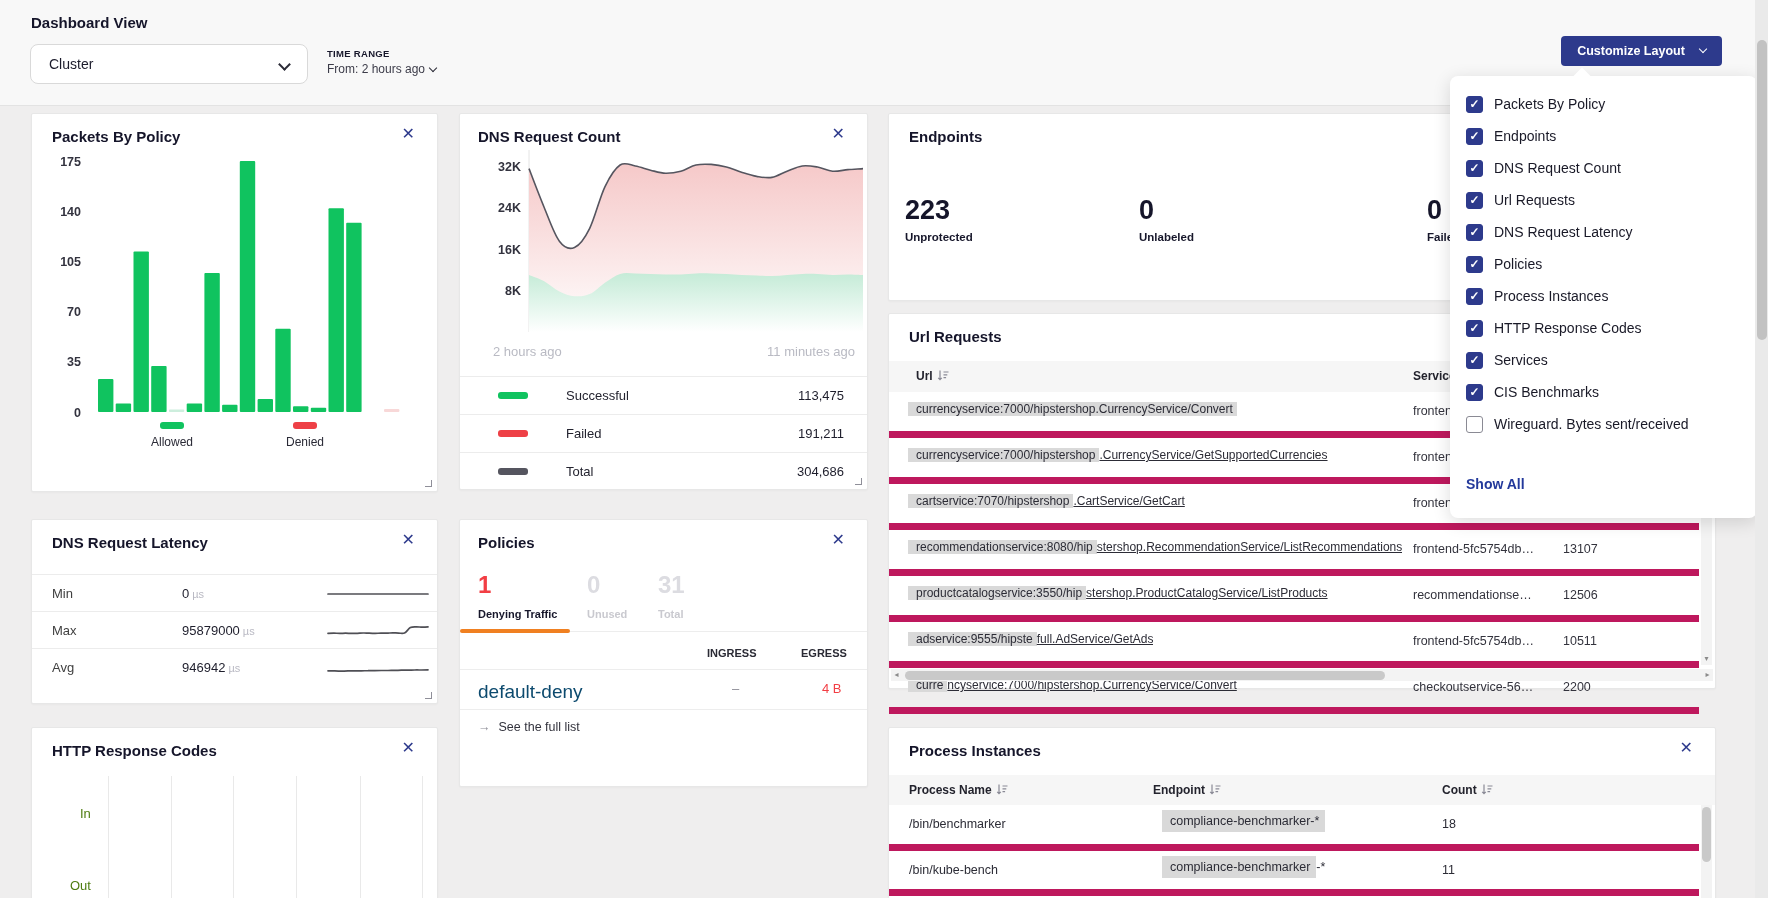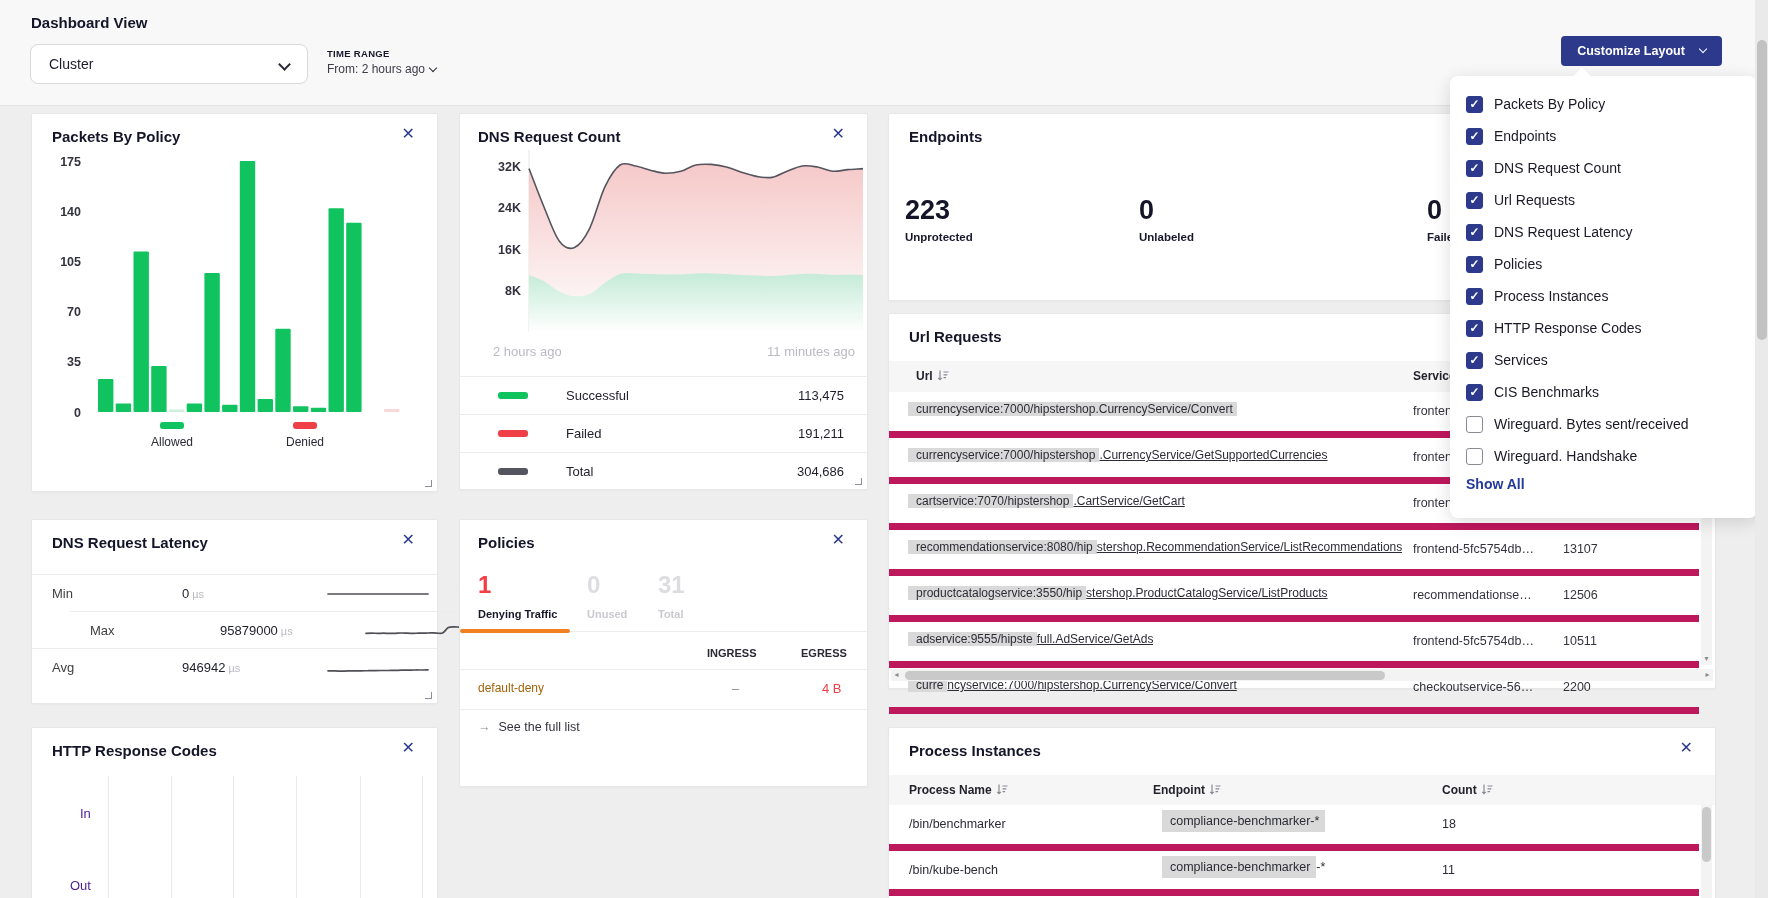--- a/index.html
+++ b/index.html
@@ -67,21 +67,21 @@
   .pol-num{font-size:24px;font-weight:bold;line-height:1.1;}
   .pol-lab{font-size:11px;font-weight:bold;margin-top:10px;}
   .pol-div{position:absolute;left:0;top:111px;width:100%;border-top:1px solid #ededed;}
   .pol-underline{position:absolute;left:0;top:109px;width:110px;height:4px;background:#f08021;border-radius:2px;}
   .pol-th{position:absolute;top:127px;font-size:11px;font-weight:bold;color:#2a2a34;}
   .pol-sep{position:absolute;left:0;width:100%;border-top:1px solid #ededed;}
   .pol-link{position:absolute;left:18px;top:200px;font-size:12.5px;color:#33333d;cursor:pointer;}
   .pol-link .arr{color:#8b8b95;margin-right:8px;}
   
   .grid-v{position:absolute;top:48px;bottom:0;width:1px;background:#e9e9e9;}
-  .http-lab{position:absolute;font-size:13px;color:#4c1d95;}
+  .http-lab{position:absolute;font-size:13px;color:#4d7c0f;}
   
   .menu-panel{position:absolute;left:1450px;top:76px;width:307px;height:442px;background:#fff;border-radius:8px;
       box-shadow:0 4px 18px rgba(0,0,0,.14);z-index:50;}
   .menu-caret{position:absolute;left:126px;top:-6px;width:12px;height:12px;background:#fff;transform:rotate(45deg);}
   .menu-items{position:absolute;left:16px;top:12px;right:10px;}
   .menu-item{height:32px;display:flex;align-items:center;gap:11px;cursor:pointer;}
   .cb{width:17px;height:17px;border-radius:3px;box-sizing:border-box;border:1.5px solid #8a8a94;background:#fff;position:relative;flex:0 0 auto;}
   .cb.checked{background:#2d3a8c;border-color:#2d3a8c;}
   .cb.checked::after{content:"✓";position:absolute;left:2.5px;top:0px;color:#fff;font-size:12px;font-weight:bold;}
   .menu-item .ml{font-size:14px;color:#191927;}
@@ -272,21 +272,21 @@
 <div class="card" style="left:31px;top:519px;width:407px;height:185px;">
   <div class="card-title">DNS Request Latency</div>
   <span class="close-x" style="right:22px;">✕</span>
   <div class="lat-row" style="top:54px;">
     <span class="ll">Min</span>
     <span class="lv"><span>0</span><span class="lu">µs</span></span>
     <svg id="spark-0" width="108" height="22">
         <path d="M4,12C5.5,12.0 10.1,12.0 13.1,12.0C16.1,12.0 19.2,12.0 22.2,12.0C25.2,12.0 28.2,12.0 31.3,12.0C34.3,12.0 37.3,12.0 40.4,12.0C43.4,12.0 46.4,12.0 49.5,12.0C52.5,12.0 55.5,12.0 58.5,12.0C61.6,12.0 64.6,12.0 67.6,12.0C70.7,12.0 73.7,12.0 76.7,12.0C79.8,12.0 82.8,12.0 85.8,12.0C88.8,12.0 91.9,12.0 94.9,12.0C97.9,12.0 102.5,12.0 104.0,12.0" fill="none" stroke="#4f4f55" stroke-width="1.7" stroke-linecap="round"></path>
       </svg>
   </div>
-  <div class="lat-row" style="top:91px;margin-left:38px;">
+  <div class="lat-row" style="top:91px;">
     <span class="ll">Max</span>
     <span class="lv"><span>95879000</span><span class="lu">µs</span></span>
     <svg id="spark-1" width="108" height="22">
         <path d="M4,14.379999999999999C5.0,14.3 7.9,14.1 9.9,14.1C11.8,14.1 13.8,14.4 15.8,14.4C17.7,14.4 19.7,14.2 21.6,14.2C23.6,14.2 25.6,14.4 27.5,14.4C29.5,14.4 31.5,14.4 33.4,14.4C35.4,14.3 37.3,14.0 39.3,14.0C41.3,13.9 43.2,14.2 45.2,14.2C47.1,14.3 49.1,14.4 51.1,14.4C53.0,14.4 55.0,14.1 56.9,14.1C58.9,14.1 60.9,14.3 62.8,14.2C64.8,14.2 66.7,13.8 68.7,13.8C70.7,13.8 72.6,14.1 74.6,14.1C76.5,14.1 78.5,14.9 80.5,14.0C82.4,13.1 84.4,9.7 86.4,8.6C88.3,7.6 90.3,7.9 92.2,7.8C94.2,7.7 96.2,8.2 98.1,8.2C100.1,8.2 103.0,8.0 104.0,7.9" fill="none" stroke="#4f4f55" stroke-width="1.7" stroke-linecap="round"></path>
       </svg>
   </div>
   <div class="lat-row" style="top:128px;">
     <span class="ll">Avg</span>
     <span class="lv"><span>946942</span><span class="lu">µs</span></span>
     <svg id="spark-2" width="108" height="22">
@@ -309,21 +309,21 @@
   </div>
   <div class="pol-tab" style="left:198px;">
     <div class="pol-num" style="color:#dcdce1;text-align:center;">31</div>
     <div class="pol-lab" style="color:#c9c9cf;">Total</div>
   </div>
   <div class="pol-div"></div>
   <div class="pol-underline"></div>
   <span class="pol-th" style="left:247px;">INGRESS</span>
   <span class="pol-th" style="left:341px;">EGRESS</span>
   <div class="pol-sep" style="top:149px;"></div>
-  <span style="position:absolute;left:18px;top:161px;font-size:12px;color:#a16207;cursor:pointer;">default-deny</span>
+  <span style="position:absolute;left:18px;top:161px;font-size:19px;color:#0c4a6e;cursor:pointer;">default-deny</span>
   <span style="position:absolute;left:272px;top:161px;font-size:13px;color:#8b8b95;">–</span>
   <span style="position:absolute;left:362px;top:161px;font-size:13px;color:#f23e44;">4 B</span>
   <div class="pol-sep" style="top:189px;"></div>
   <div class="pol-link"><span class="arr">→</span><span>See the full list</span></div>
 </div>
 
 <div class="card" style="left:31px;top:727px;width:407px;height:200px;">
   <div class="card-title">HTTP Response Codes</div>
   <span class="close-x" style="right:22px;">✕</span>
   <div id="http-grid">
@@ -423,23 +423,19 @@
         <span class="ml">Services</span>
       </div>
       <div class="menu-item">
         <span class="cb checked"></span>
         <span class="ml">CIS Benchmarks</span>
       </div>
       <div class="menu-item">
         <span class="cb"></span>
         <span class="ml">Wireguard. Bytes sent/received</span>
       </div>
-      <div class="menu-item">
-        <span class="cb"></span>
-        <span class="ml">Wireguard. Handshake</span>
-      </div>
     </div>
   <div class="show-all">Show All</div>
 </div>
 
 <div class="page-sb">
     <div class="thumb"></div>
   </div>
 
 </body></html>

